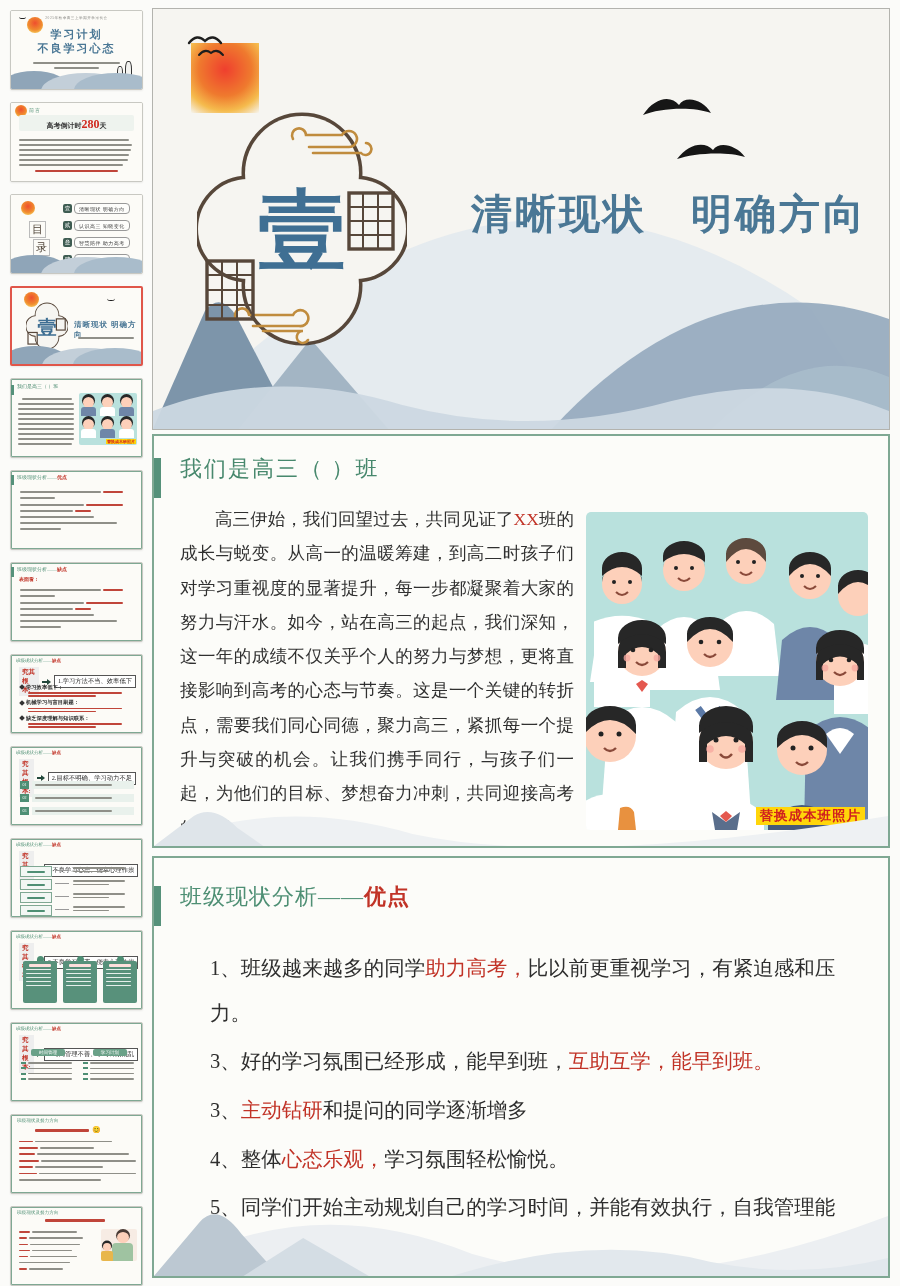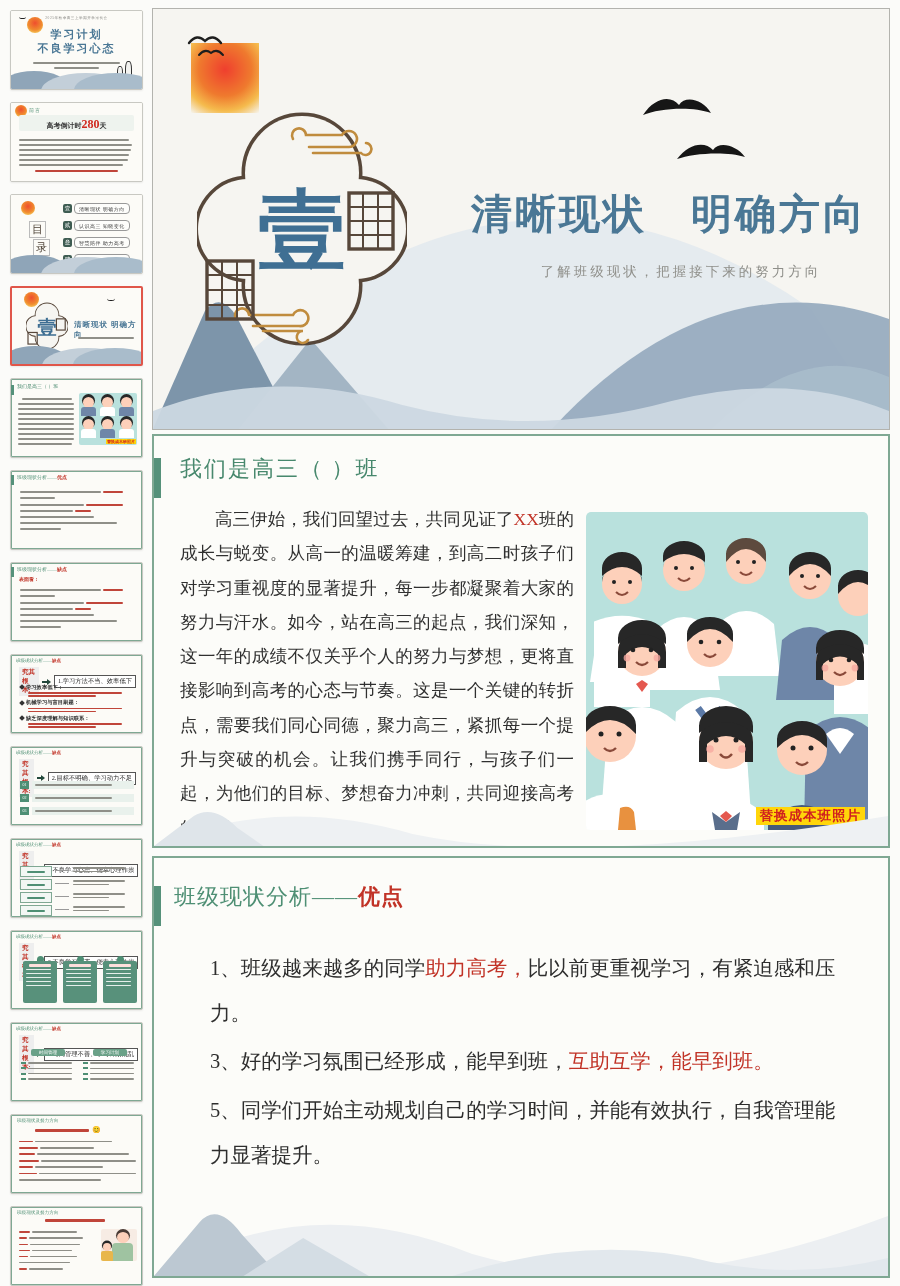--- a/index.html
+++ b/index.html
@@ -38,21 +38,21 @@
   
   .i-title{position:absolute;left:26px;top:18px;font-size:22px;color:#47886d;letter-spacing:2px;}
   .i-para{position:absolute;left:26px;top:66px;width:394px;font-size:17.5px;line-height:1.96;
     text-align:justify;text-indent:2em;color:#303030;}
   .red{color:#c13327;}
   .i-photo{position:absolute;left:432px;top:76px;width:282px;height:318px;border-radius:4px;overflow:hidden;}
   .i-label{position:absolute;right:3px;bottom:5px;background:#ffd60a;color:#d01f1f;
     font-weight:bold;font-size:13.5px;line-height:18px;padding:0 4px;letter-spacing:1px;}
 
   
-  .p-title{position:absolute;left:20px;top:24px;font-size:22px;letter-spacing:1px;}
+  .p-title{position:absolute;left:26px;top:24px;font-size:22px;letter-spacing:1px;}
   .p-title .pre{color:#4e8f74;}
   .p-title .hl{color:#c13327;font-weight:bold;}
   .p-list{position:absolute;left:56px;top:88px;width:640px;font-size:20.5px;line-height:2.18;color:#2e2e2e;}
   .pros-item{margin-bottom:4px;}
   .wash{position:absolute;left:0;right:0;bottom:0;pointer-events:none;}
 </style>
 </head>
 <body>
 
 <div class="app">
@@ -574,21 +574,20 @@
           <path d="M166 84 v56 M181 84 v56 M152 98 h44 M152 112 h44 M152 126 h44" stroke-width="2"></path>
         </g>
         <g stroke="#57473a" fill="none">
           <rect x="10" y="152" width="46" height="58" stroke-width="3.4"></rect>
           <path d="M25 152 v58 M40 152 v58 M10 166 h46 M10 181 h46 M10 196 h46" stroke-width="2"></path>
         </g>
         <text x="105" y="152" text-anchor="middle" font-size="88" font-weight="bold" fill="#3f6f93">壹</text>
       </svg>
 
       <div class="c-title">清晰现状　明确方向</div>
-      <div class="c-sub">了解班级现状，把握接下来的努力方向</div>
     </div>
 
     <div class="slide" id="slide-intro">
       <div class="green-tab"></div>
       <div class="i-title">我们是高三（ ）班</div>
       <div class="i-para"><span>高三伊始，我们回望过去，共同见证了</span><span class="red">XX</span><span>班的成长与蜕变。从高一的温暖筹建，到高二时孩子们对学习重视度的显著提升，每一步都凝聚着大家的努力与汗水。如今，站在高三的起点，我们深知，这一年的成绩不仅关乎个人的努力与梦想，更将直接影响到高考的心态与节奏。这是一个关键的转折点，需要我们同心同德，聚力高三，紧抓每一个提升与突破的机会。让我们携手同行，与孩子们一起，为他们的目标、梦想奋力冲刺，共同迎接高考的挑战!</span></div>
 
       <div class="i-photo">
         <svg width="282" height="318" viewBox="0 0 282 318">
           <rect width="282" height="318" rx="5" fill="#b9e1dd"></rect>
@@ -707,20 +706,22 @@
         <path d="M0,70 L40,40 Q60,28 84,52 L110,70 Z" fill="#dfe5ea"></path>
       </svg>
     </div>
 
     <div class="slide" id="slide-pros">
       <div class="green-tab" style="top:28px"></div>
       <div class="p-title"><span class="pre">班级现状分析——</span><span class="hl">优点</span></div>
       <div class="p-list" id="pros-list">
           <div class="pros-item"><span>1、班级越来越多的同学</span><span class="red">助力高考，</span><span>比以前更重视学习，有紧迫感和压力。</span></div>
           <div class="pros-item"><span>3、好的学习氛围已经形成，能早到班，</span><span class="red">互助互学，能早到班。</span></div>
+          <div class="pros-item"><span>3、</span><span class="red">主动钻研</span><span>和提问的同学逐渐增多</span></div>
+          <div class="pros-item"><span>4、整体</span><span class="red">心态乐观，</span><span>学习氛围轻松愉悦。</span></div>
           <div class="pros-item"><span>5、同学们开始主动规划自己的学习时间，并能有效执行，自我管理能力显著提升。</span></div>
         </div>
       <svg class="wash" width="734" height="130" viewBox="0 0 738 130" preserveAspectRatio="none">
         <path d="M0,130 Q150,40 320,108 Q500,160 738,70 L738,130 Z" fill="#eceff2"></path>
         <path d="M0,130 L46,76 Q64,56 88,88 L126,130 Z" fill="#bcc8d2"></path>
         <path d="M90,130 L150,92 L216,130 Z" fill="#d4dde4"></path>
         <path d="M300,130 Q440,86 560,116 Q650,134 738,112 L738,130 Z" fill="#e2e8ed"></path>
       </svg>
     </div>
 

